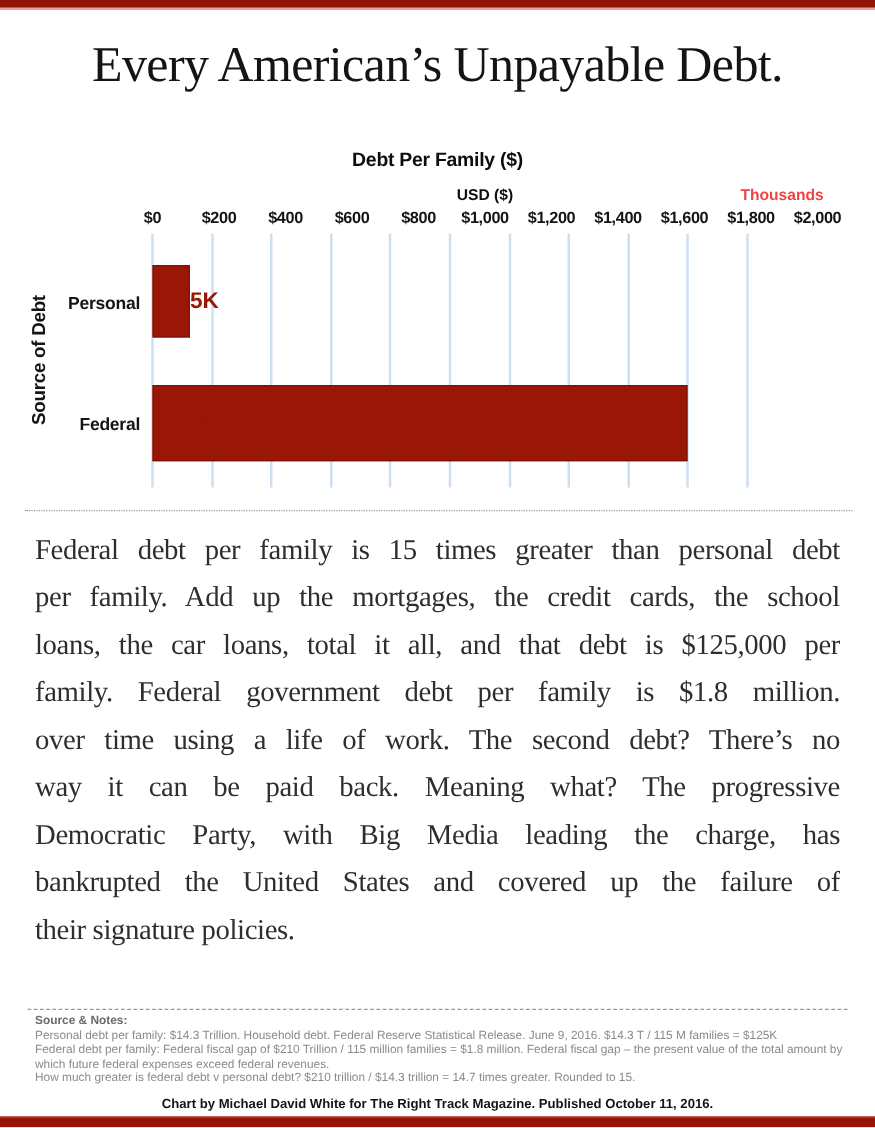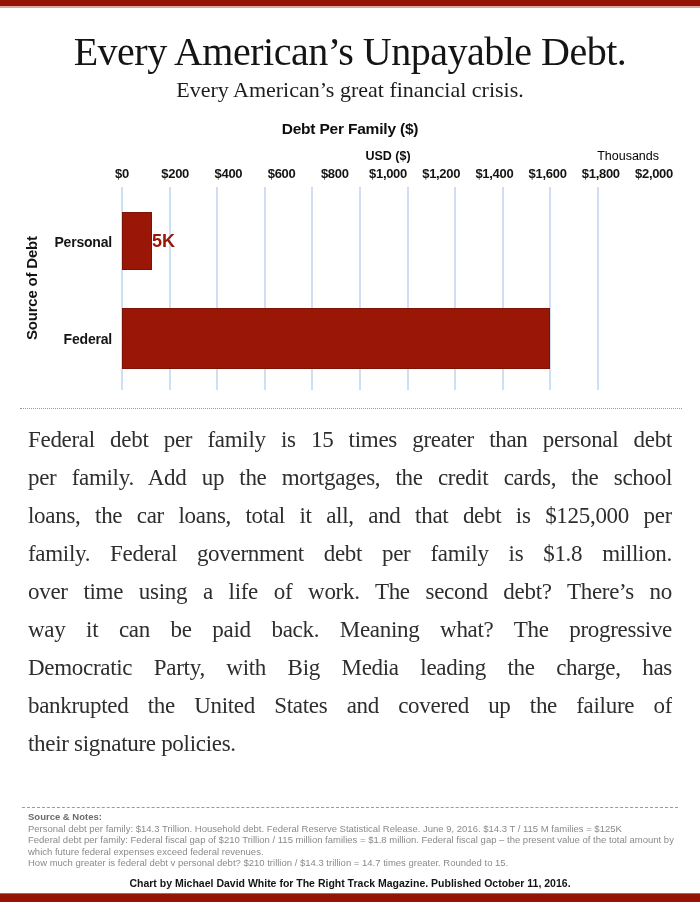--- a/index.html
+++ b/index.html
@@ -47,21 +47,21 @@
     font-size: 15.5px; font-weight: bold; color: #0d0d0d;
     letter-spacing: -0.2px;
   }
   .units-usd {
     position: absolute; top: 149px; left: 122px; width: 532px;
     text-align: center;
     font-size: 12.5px; font-weight: bold; color: #0d0d0d;
   }
   .units-thousands {
     position: absolute; top: 149px; right: 41px;
-    font-size: 12.5px; font-weight: normal; color: #000000;
+    font-size: 12.5px; font-weight: bold; color: #ef4444;
   }
   
   .ticks-row {
     position: absolute; top: 166px; left: 122px; width: 532px; height: 16px;
   }
   .ticks-row .tick {
     position: absolute; top: 0;
     transform: translateX(-50%);
     font-size: 13px; font-weight: bold; color: #141414;
     letter-spacing: -0.3px;
@@ -146,21 +146,20 @@
   }
 </style>
 </head>
 <body>
 
 <div class="page">
 
   <div class="topbar"></div>
 
   <div class="title">Every American’s Unpayable Debt.</div>
-  <div class="subtitle">Every American’s great financial crisis.</div>
 
   <div class="chart-title">Debt Per Family ($)</div>
   <div class="units-usd">USD ($)</div>
   <div class="units-thousands">Thousands</div>
 
   <div class="ticks-row">
       <span class="tick" style="left: 0%;">$0</span>
       <span class="tick" style="left: 10%;">$200</span>
       <span class="tick" style="left: 20%;">$400</span>
       <span class="tick" style="left: 30%;">$600</span>

